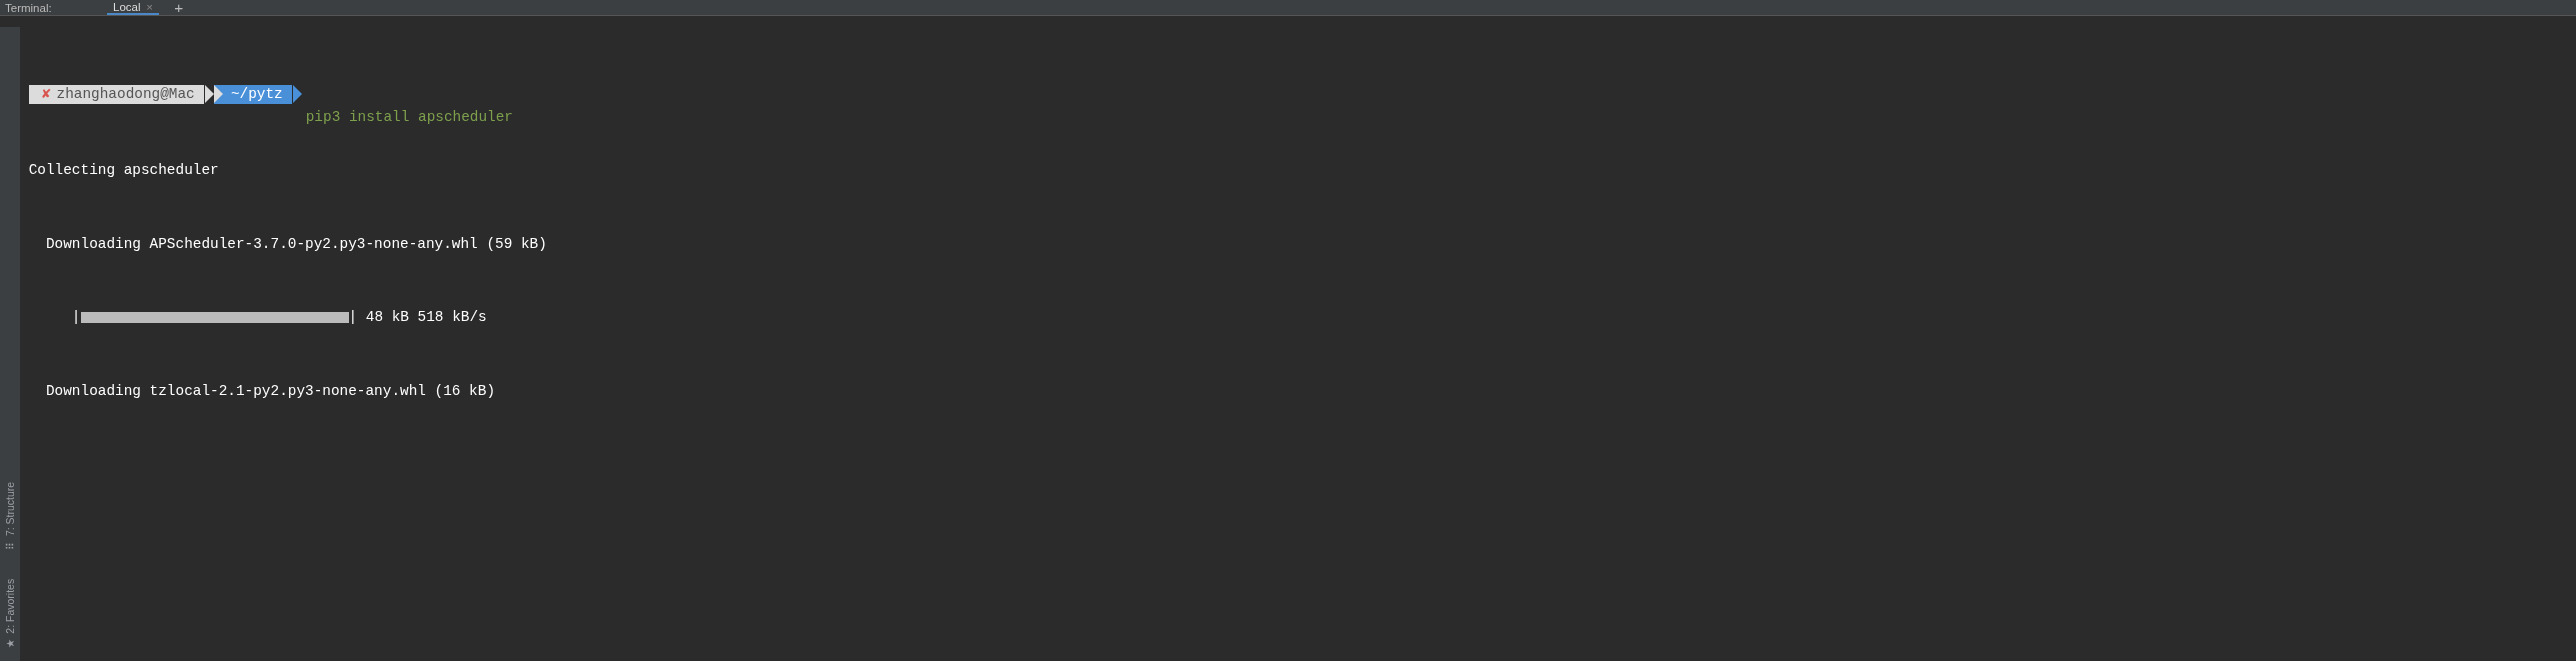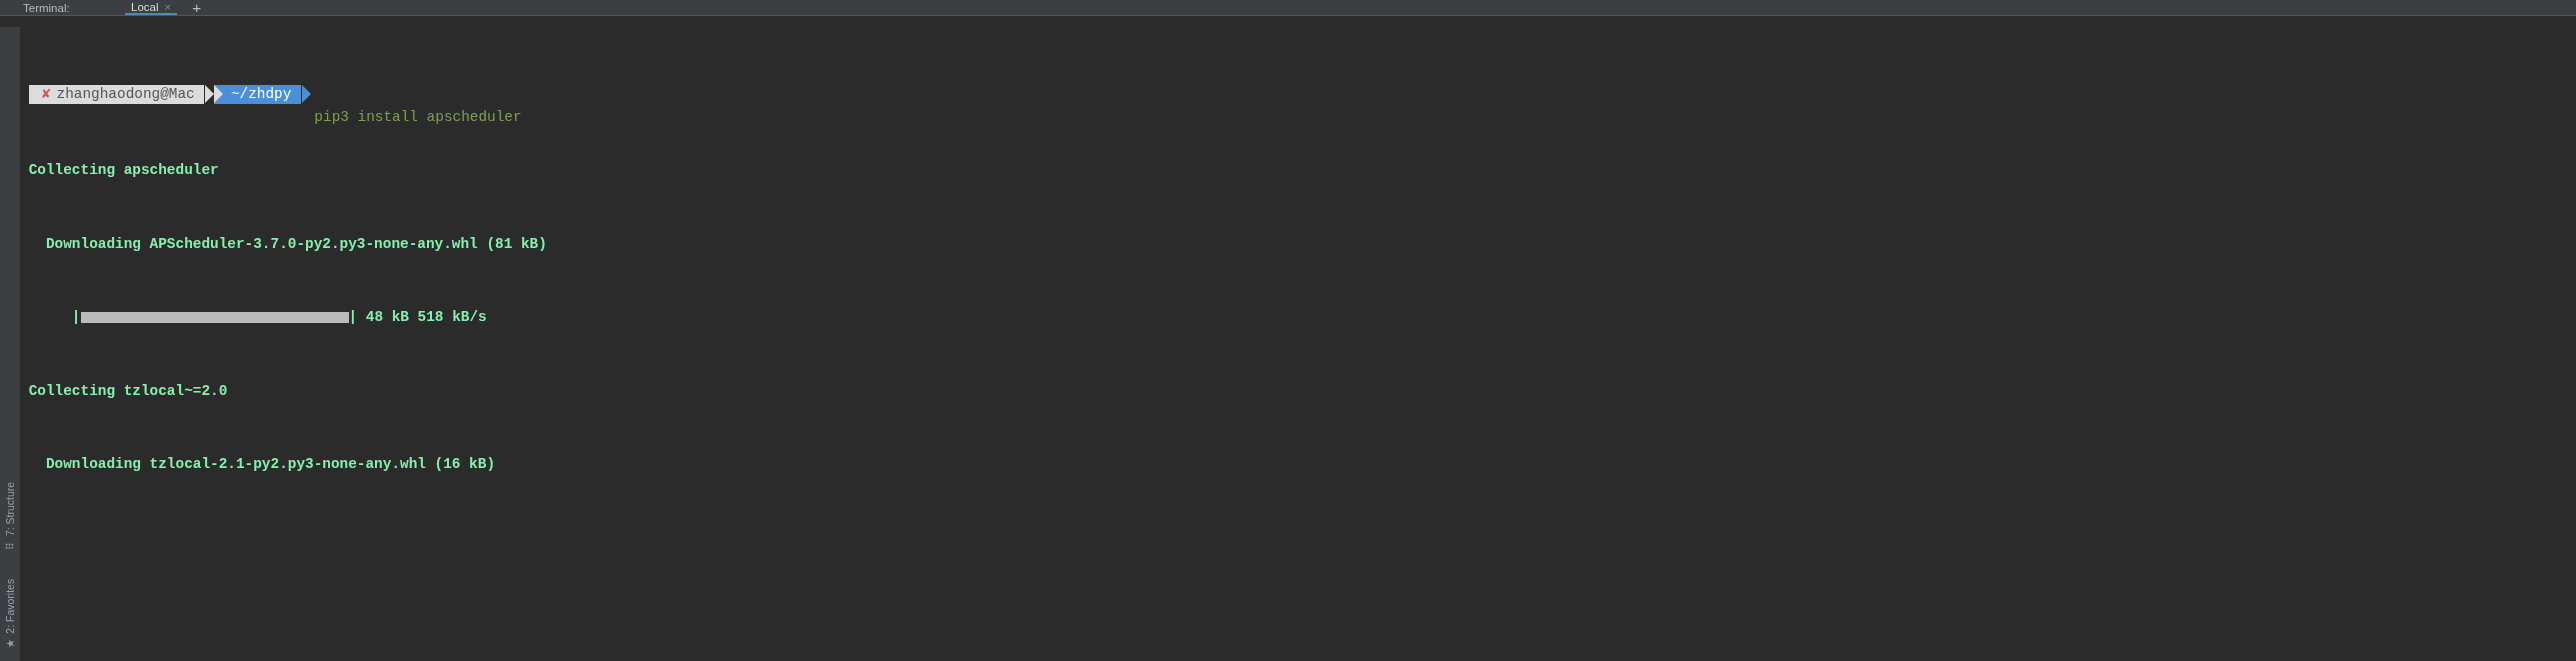--- a/index.html
+++ b/index.html
@@ -13,21 +13,21 @@
     height: 661px;
   }
 
   
   .tab-bar {
     height: 16px;
     background: #3c3f41;
     border-bottom: 1px solid #555;
     display: flex;
     align-items: center;
-    padding-left: 23px;
+    padding-left: 5px;
     gap: 9.6px;
     color: #bbbbbb;
     font-family: -apple-system, "Helvetica Neue", Arial, sans-serif;
     font-size: 11.5px;
   }
   .tab-bar .label { color: #bbbbbb; }
   .tab {
     display: flex;
     align-items: center;
     gap: 5.8px;
@@ -122,21 +122,21 @@
     content: "";
     position: absolute;
     left: 0; top: 0;
     border-top: 9.6px solid transparent;
     border-bottom: 9.6px solid transparent;
     border-left: 9.6px solid #2b2b2b;
   }
   .seg-blue.after-white::before { border-left-color: #dcdcdc; }
   .cmd { color: #7ea04d; margin-left: 13.4px; margin-top: 47px; }
 
-  .out { color: #86efac; font-weight: bold; }
+  .out { color: #ffffff; }
   .progress-bar {
     display: inline-block;
     width: 268px;
     height: 11.5px;
     background: #bbbbbb;
     vertical-align: middle;
   }
 </style>
 </head>
 <body>
@@ -157,27 +157,26 @@
   </div>
   <div class="tool">
     <span class="toolicon">★</span>
     <span>2: Favorites</span>
   </div>
 </div>
 
 <div class="terminal">
   <div class="prompt-line">
     <span class="seg seg-white"><span class="xmark">✘</span><span>zhanghaodong@Mac</span></span>
-    <span class="seg seg-blue after-white"><span>~/zhdpy</span></span>
+    <span class="seg seg-blue after-white"><span>~/pytz</span></span>
     <span class="cmd">pip3 install apscheduler</span>
   </div>
   <div class="out">Collecting apscheduler</div>
-  <div class="out">  Downloading APScheduler-3.7.0-py2.py3-none-any.whl (81 kB)</div>
+  <div class="out">  Downloading APScheduler-3.7.0-py2.py3-none-any.whl (59 kB)</div>
   <div class="out"><span>     |</span><span class="progress-bar"></span><span>| 48 kB 518 kB/s</span></div>
-  <div class="out">Collecting tzlocal~=2.0</div>
   <div class="out">  Downloading tzlocal-2.1-py2.py3-none-any.whl (16 kB)</div>
   
   
   
   
   
   
 </div>
 
 

